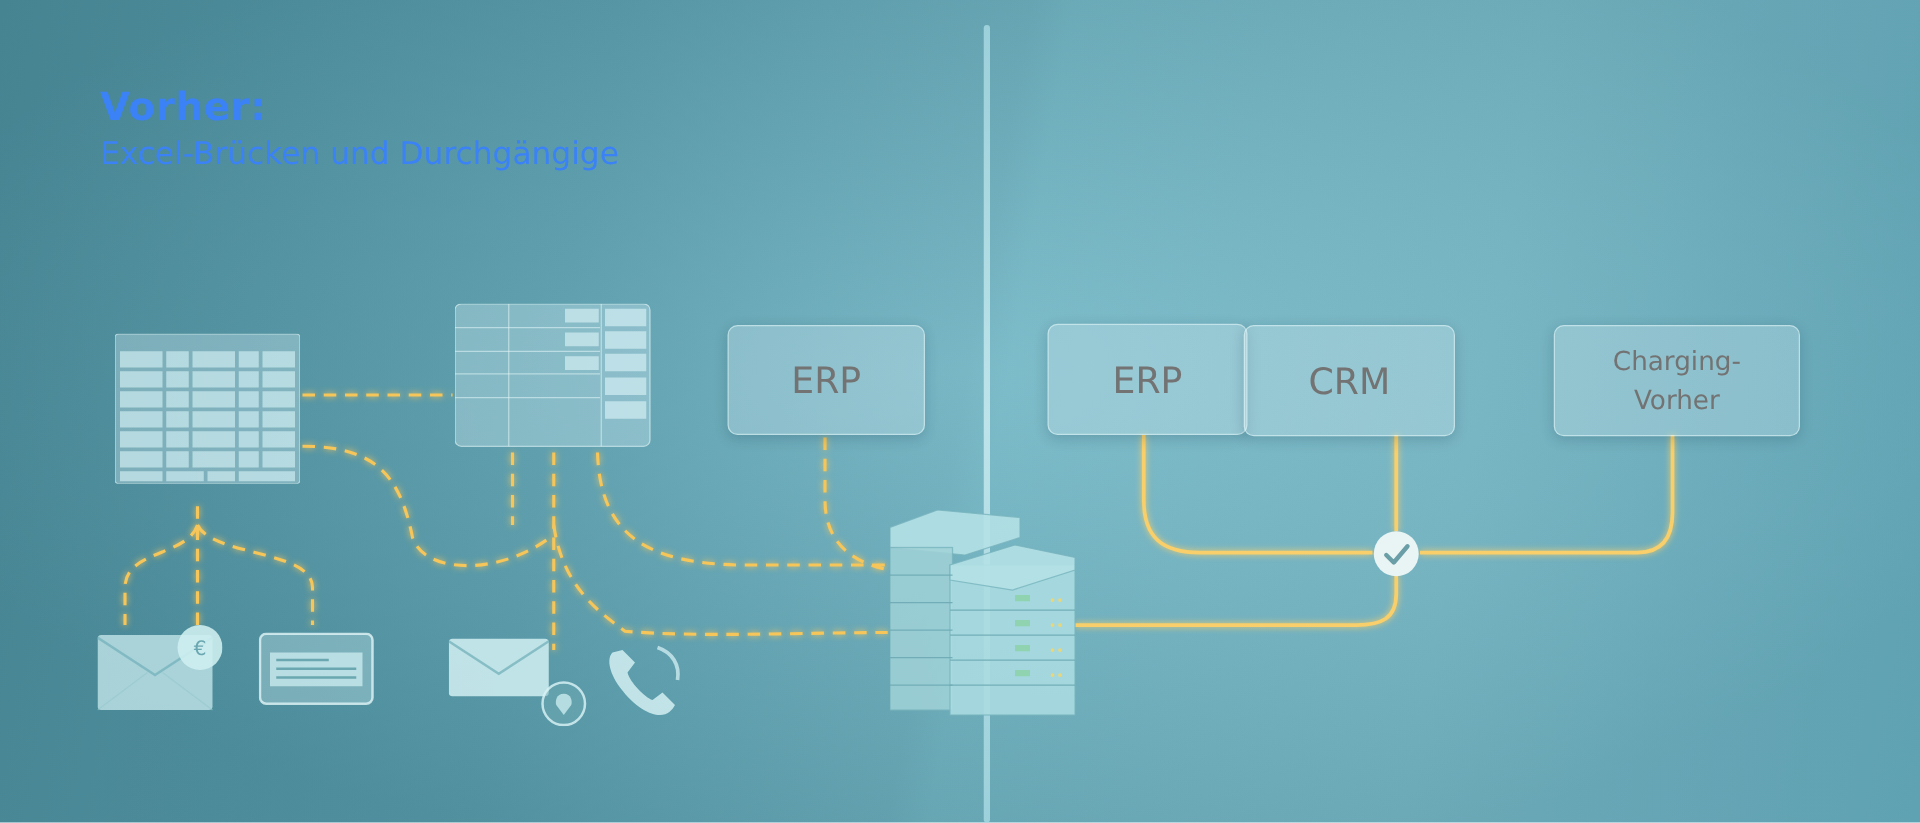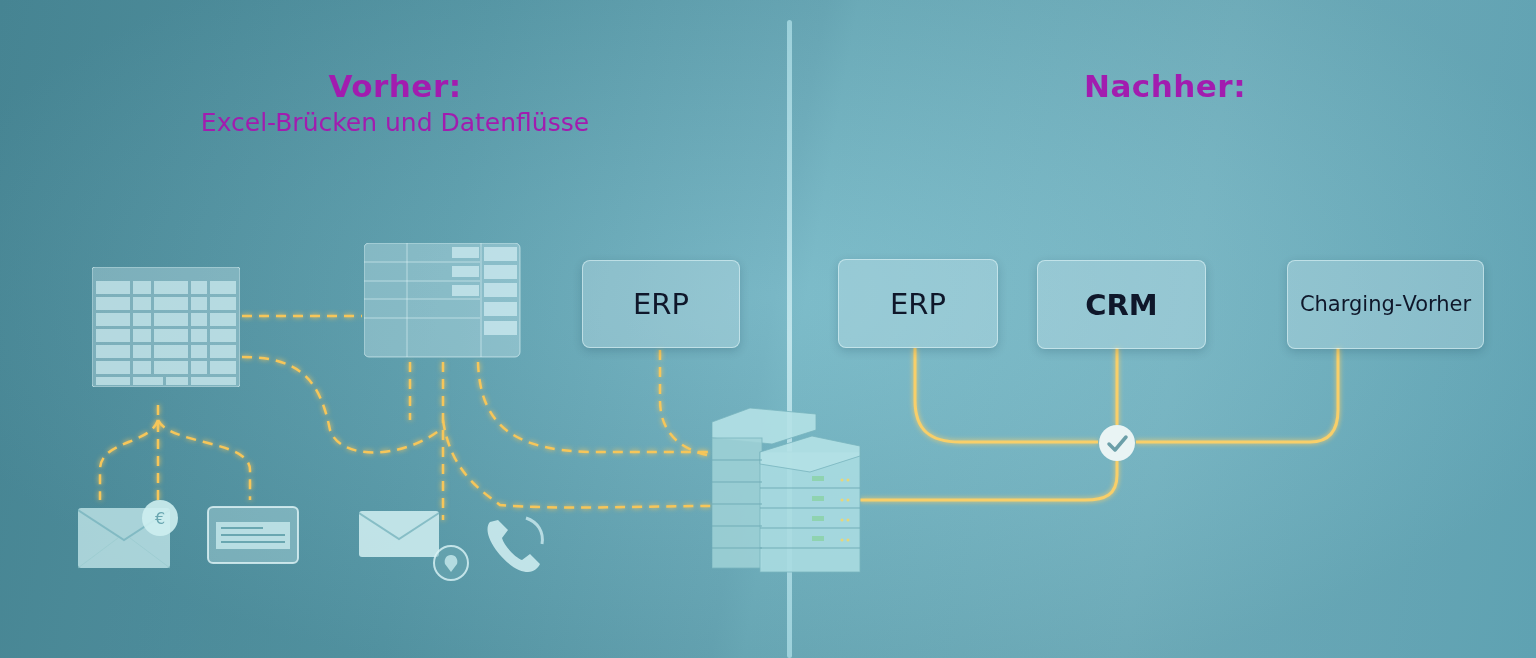--- a/index.html
+++ b/index.html
@@ -1,43 +1,42 @@
 <!DOCTYPE html>
 <html><head>
 <meta charset="utf-8">
 <style>
   html,body{margin:0;padding:0;}
   body{width:1536px;height:658px;overflow:hidden;position:relative;
     font-family:"DejaVu Sans","Liberation Sans",sans-serif;
     background:linear-gradient(100deg,#4e93a3 0%,#5aa1b1 30%,#6aafbf 50%,#6fb5c4 52%,#78bccb 75%,#6ab4c6 100%);}
   .vignette{position:absolute;inset:0;background:radial-gradient(ellipse at 50% 45%,rgba(255,255,255,0.10),rgba(0,0,0,0.10) 80%);}
   .divider{position:absolute;left:787px;top:20px;width:5px;height:638px;background:linear-gradient(#a9dbe4,#cfeef3 50%,#a9dbe4);opacity:.8;border-radius:3px;}
-  .heading{position:absolute;color:#a21caf;text-align:center;}
+  .heading{position:absolute;color:#3b82f6;text-align:left;}
   .heading .h1{font-weight:bold;font-size:31px;letter-spacing:.5px;}
   .heading .h2{font-size:25px;margin-top:4px;}
   .left-head{left:80px;width:630px;top:68px;}
   .right-head{left:920px;width:490px;top:68px;}
   svg.lines{position:absolute;left:0;top:0;}
   .box{position:absolute;border-radius:8px;background:rgba(215,240,244,0.30);border:1px solid rgba(230,248,250,0.55);
-     box-shadow:0 3px 10px rgba(0,40,60,0.18);color:#0f172a;display:flex;align-items:center;justify-content:center;text-align:center;font-size:29px;}
+     box-shadow:0 3px 10px rgba(0,40,60,0.18);color:#737373;display:flex;align-items:center;justify-content:center;text-align:center;font-size:29px;}
   .box.small{font-size:21px;line-height:31px;}
   .icon{position:absolute;}
 </style>
 </head>
 <body>
 
 <div class="vignette"></div>
 <div class="divider"></div>
 
 <div class="heading left-head">
   <div class="h1">Vorher:</div>
-  <div class="h2">Excel-Brücken und Datenflüsse</div>
+  <div class="h2">Excel-Brücken und Durchgängige</div>
 </div>
 <div class="heading right-head">
-  <div class="h1">Nachher:</div>
 </div>
 
 <svg class="lines" width="1536" height="658">
   <defs>
     <filter id="glow" x="-20%" y="-20%" width="140%" height="140%">
       <feGaussianBlur stdDeviation="2.5" result="b"></feGaussianBlur>
       <feMerge>
           <feMergeNode in="b"></feMergeNode>
           <feMergeNode in="SourceGraphic"></feMergeNode>
         </feMerge>
@@ -199,22 +198,22 @@
     <g fill="#8fd3b0">
         <rect x="100" y="68" width="12" height="5"></rect>
         <rect x="100" y="88" width="12" height="5"></rect>
         <rect x="100" y="108" width="12" height="5"></rect>
         <rect x="100" y="128" width="12" height="5"></rect>
       </g>
   </svg>
 </div>
 
 <div class="box" style="left:838px;top:259px;width:158px;height:87px;">ERP</div>
-<div class="box" style="left:1037px;top:260px;width:167px;height:87px;font-weight:bold;">CRM</div>
-<div class="box small" style="left:1243px;top:260px;width:195px;height:87px;margin-left:44px;">
+<div class="box" style="left:995px;top:260px;width:167px;height:87px;">CRM</div>
+<div class="box small" style="left:1243px;top:260px;width:195px;height:87px;flex-direction:column;">
   <span>Charging-</span>
   <span>Vorher</span>
 </div>
 
 <div class="icon" style="left:1098px;top:424px;width:38px;height:38px;">
   <svg width="38" height="38">
     <circle cx="19" cy="19" r="18" fill="#e9f4f4"></circle>
     <path d="M11 20 L17 26 L28 13" fill="none" stroke="#6b9fa8" stroke-width="3.5" stroke-linecap="round" stroke-linejoin="round"></path>
   </svg>
 </div>

